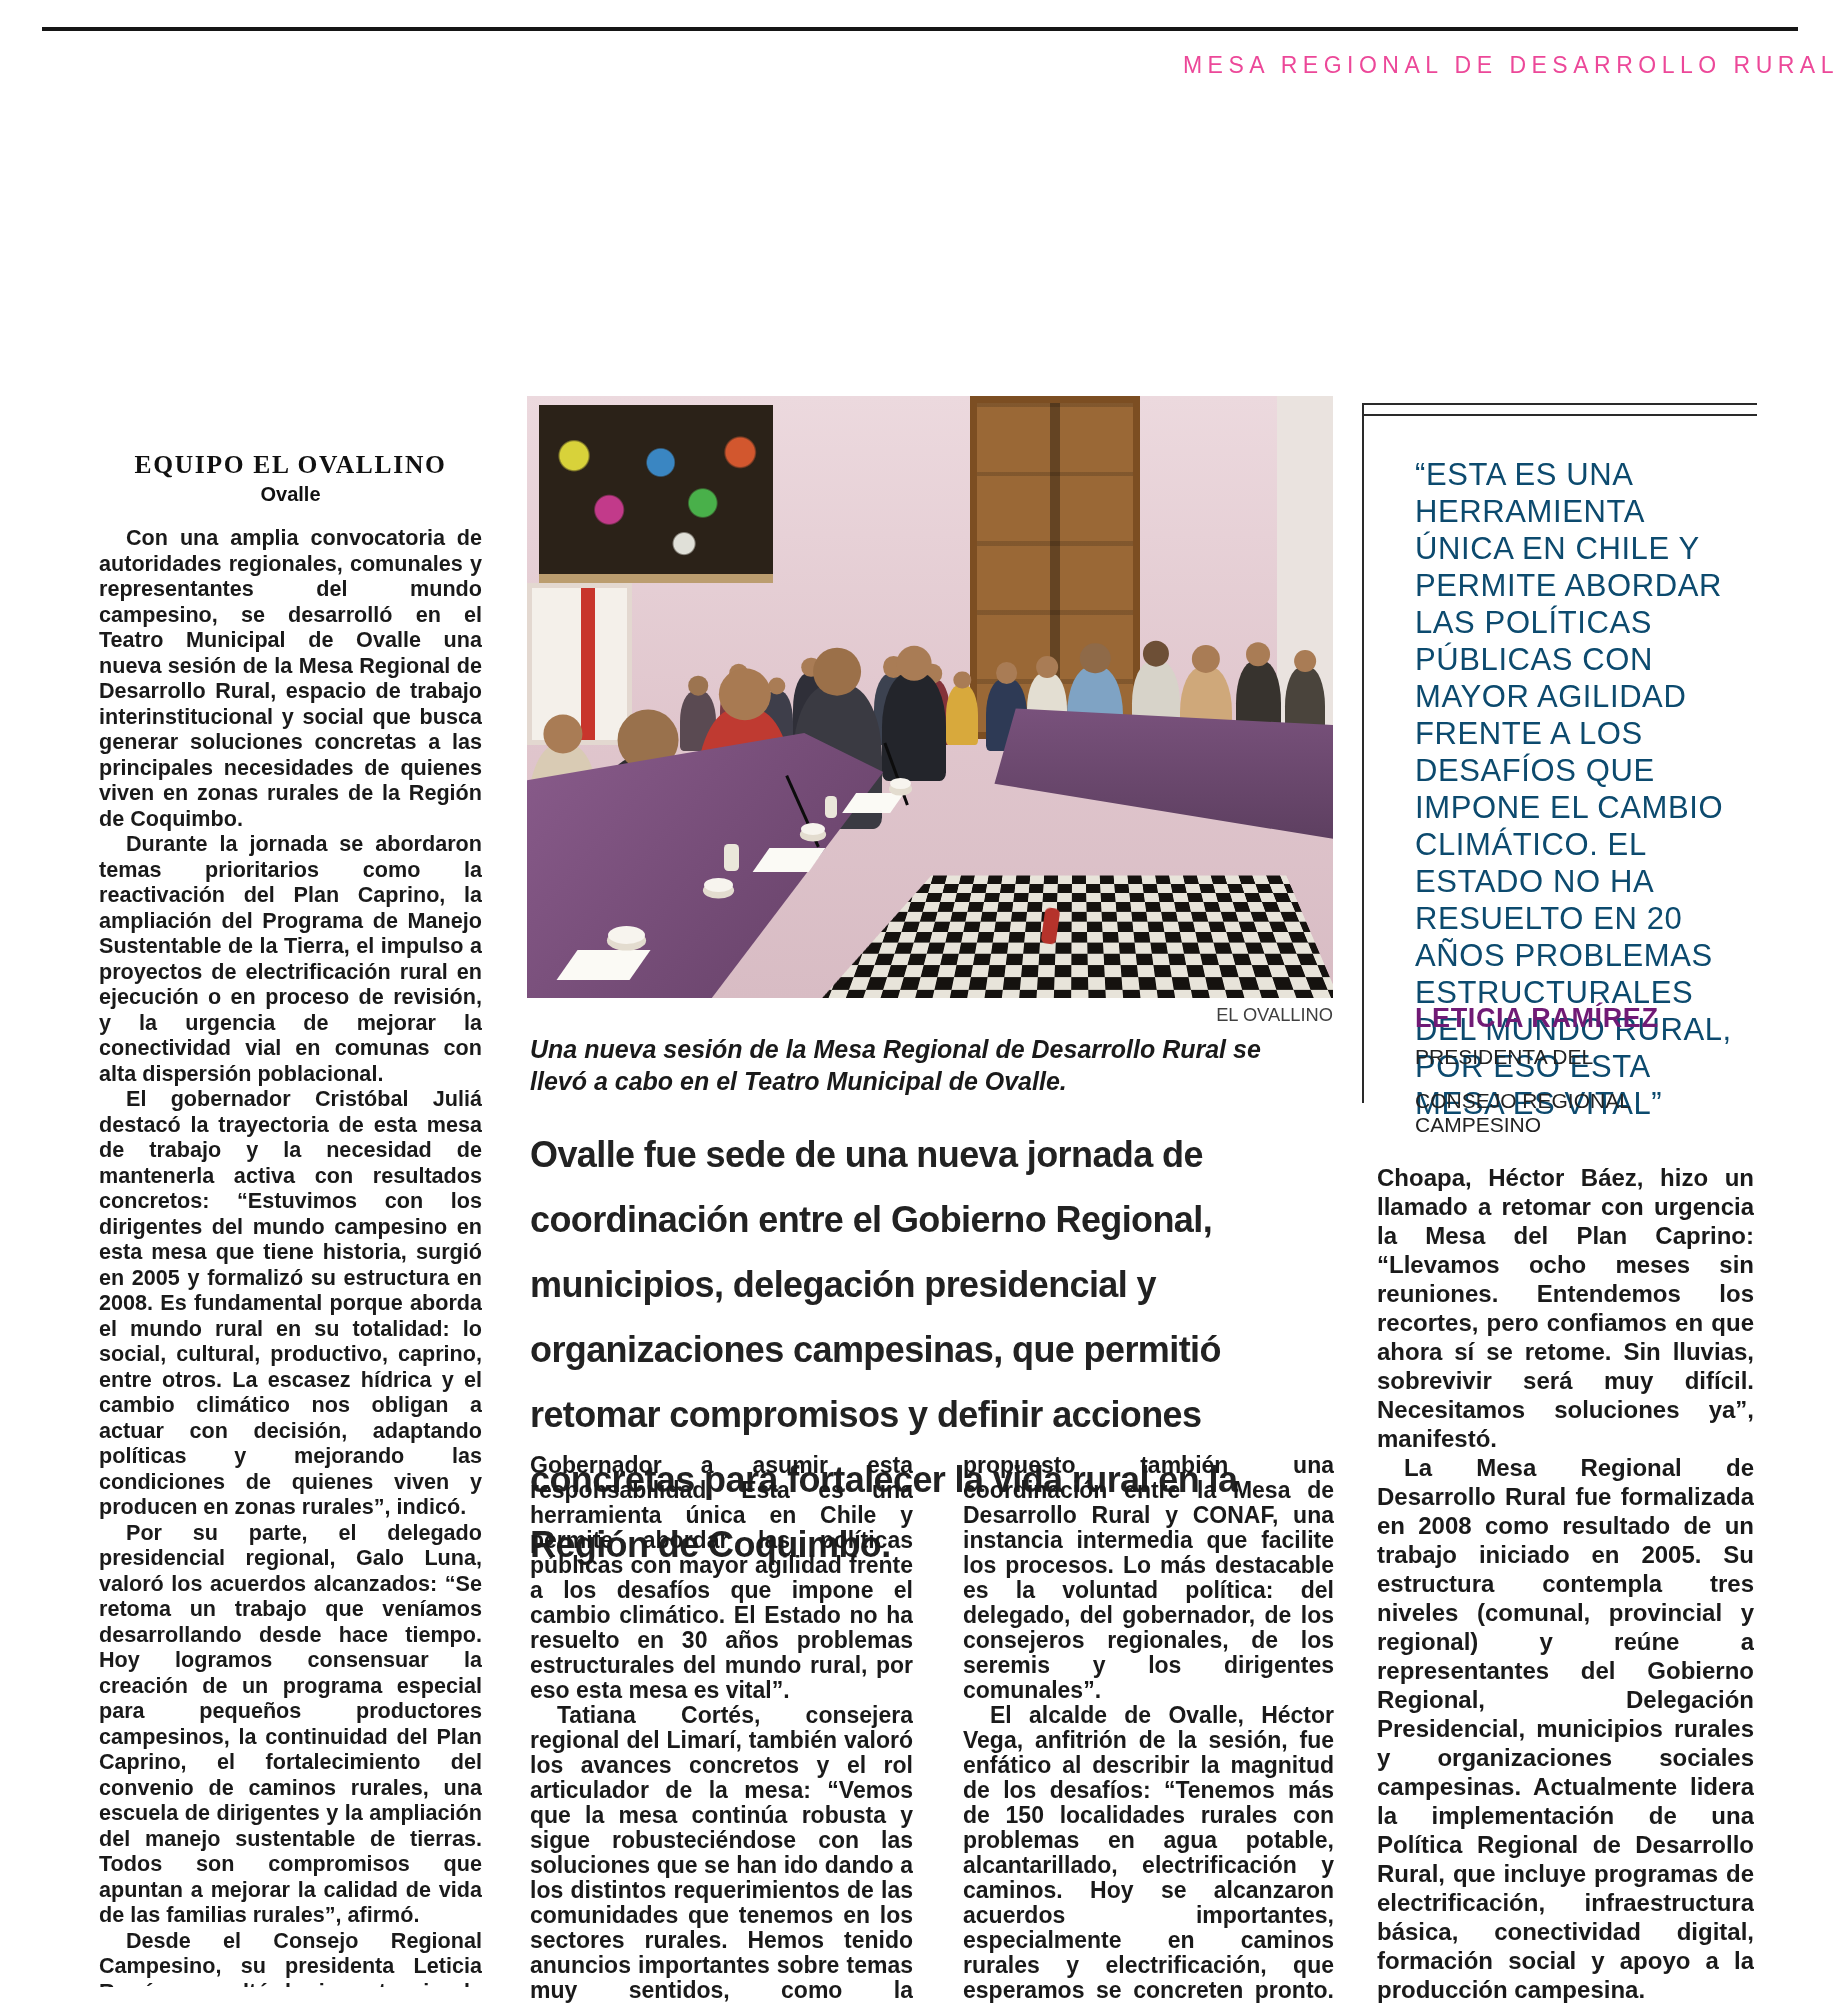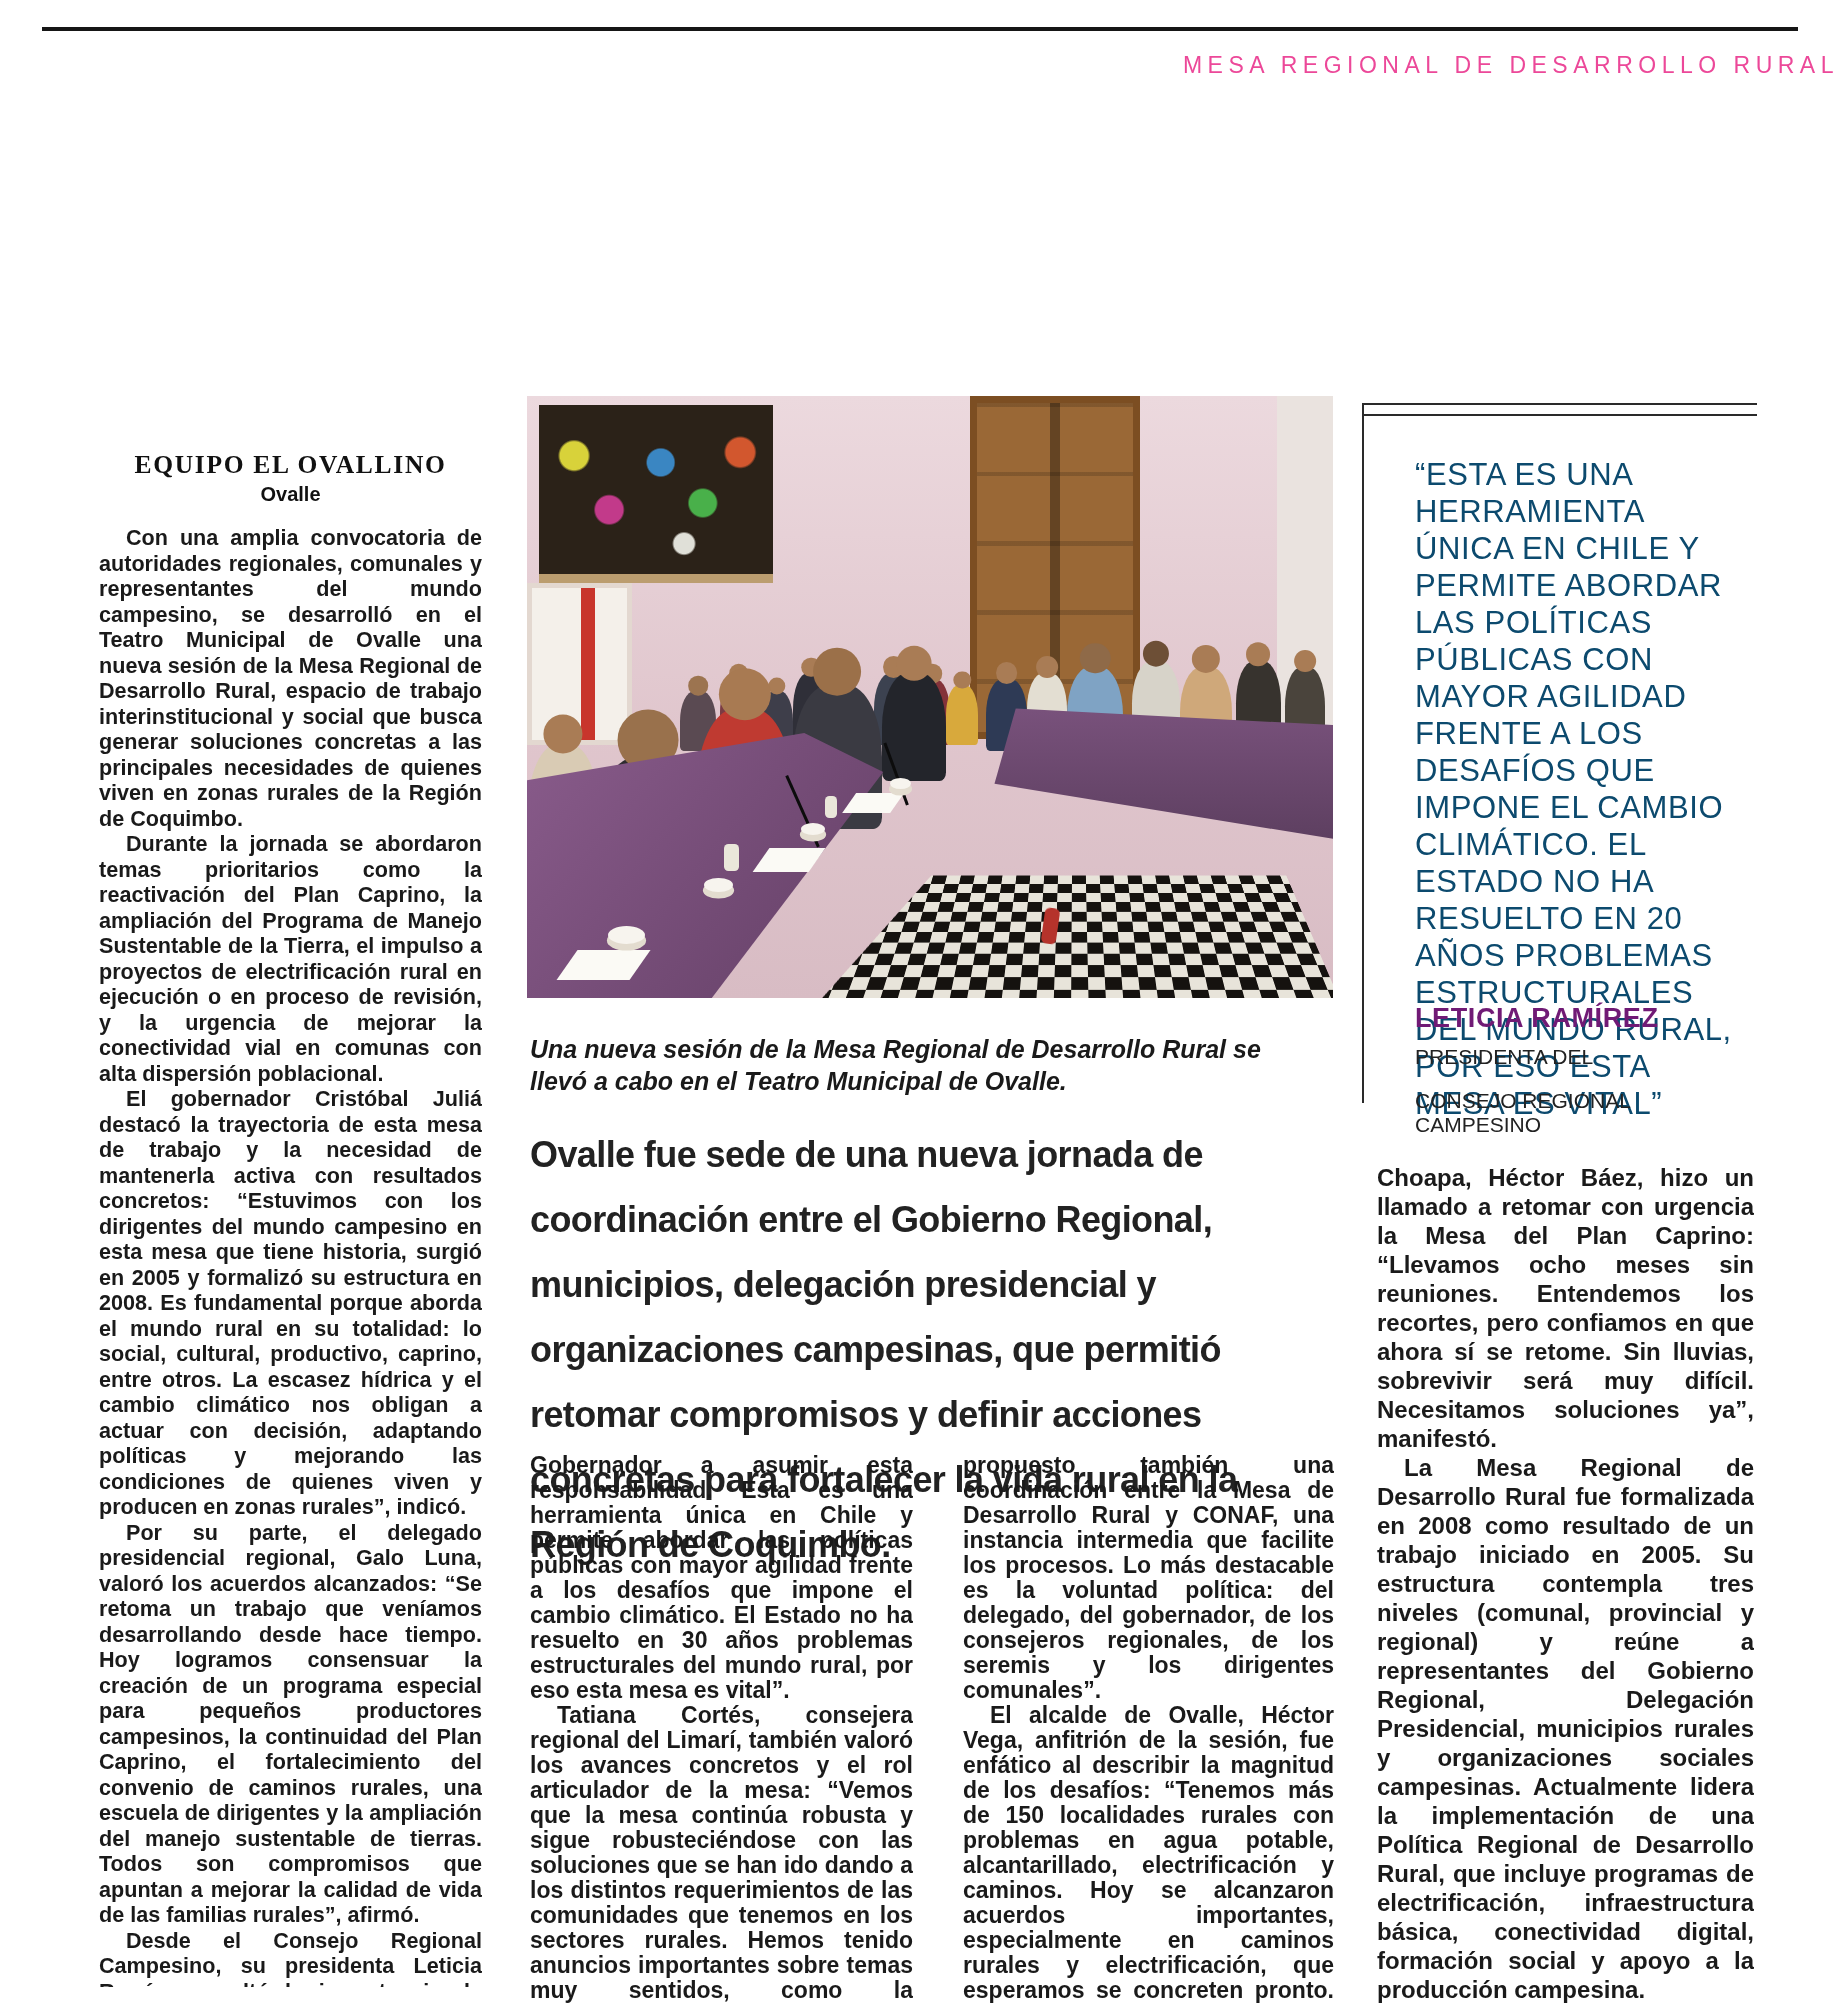--- a/index.html
+++ b/index.html
@@ -175,20 +175,21 @@
 
     <div class="ph-cup" style="left:10%;top:88%;width:4.6%;height:3%;"></div>
     <div class="ph-cup" style="left:22%;top:80%;width:3.6%;height:2.4%;"></div>
     <div class="ph-cup" style="left:34%;top:71%;width:3%;height:2%;"></div>
     <div class="ph-cup" style="left:45%;top:63.5%;width:2.6%;height:1.8%;"></div>
     <div class="ph-glass" style="left:24.5%;top:74.5%;width:1.8%;height:4.4%;"></div>
     <div class="ph-glass" style="left:37%;top:66.5%;width:1.5%;height:3.6%;"></div>
     <div class="ph-sign" style="left:64%;top:85%;width:1.9%;height:6%;"></div>
   </div>
 
+  <div class="credit">EL OVALLINO</div>
   <div class="caption">Una nueva sesión de la Mesa Regional de Desarrollo Rural se llevó a cabo en el Teatro Municipal de Ovalle.</div>
   <div class="lede">Ovalle fue sede de una nueva jornada de coordinación entre el Gobierno Regional, municipios, delegación presidencial y organizaciones campesinas, que permitió retomar compromisos y definir acciones concretas para fortalecer la vida rural en la Región de Coquimbo.</div>
 
   <div class="col2 body cont-first">
       <p>Gobernador a asumir esta responsabilidad. Esta es una herramienta única en Chile y permite abordar las políticas públicas con mayor agilidad frente a los desafíos que impone el cambio climático. El Estado no ha resuelto en 30 años problemas estructurales del mundo rural, por eso esta mesa es vital”.</p>
       <p>Tatiana Cortés, consejera regional del Limarí, también valoró los avances concretos y el rol articulador de la mesa: “Vemos que la mesa continúa robusta y sigue robusteciéndose con las soluciones que se han ido dando a los distintos requerimientos de las comunidades que tenemos en los sectores rurales. Hemos tenido anuncios importantes sobre temas muy sentidos, como la electrificación rural o la expansión del programa de manejo sustentable de la tierra. Se ha</p>
     </div>
   <div class="col3 body cont-first">
       <p>propuesto también una coordinación entre la Mesa de Desarrollo Rural y CONAF, una instancia intermedia que facilite los procesos. Lo más destacable es la voluntad política: del delegado, del gobernador, de los consejeros regionales, de los seremis y los dirigentes comunales”.</p>
       <p>El alcalde de Ovalle, Héctor Vega, anfitrión de la sesión, fue enfático al describir la magnitud de los desafíos: “Tenemos más de 150 localidades rurales con problemas en agua potable, alcantarillado, electrificación y caminos. Hoy se alcanzaron acuerdos importantes, especialmente en caminos rurales y electrificación, que esperamos se concreten pronto. No es aceptable que en 2025 aún tengamos zonas sin energía”, advirtió.</p>

